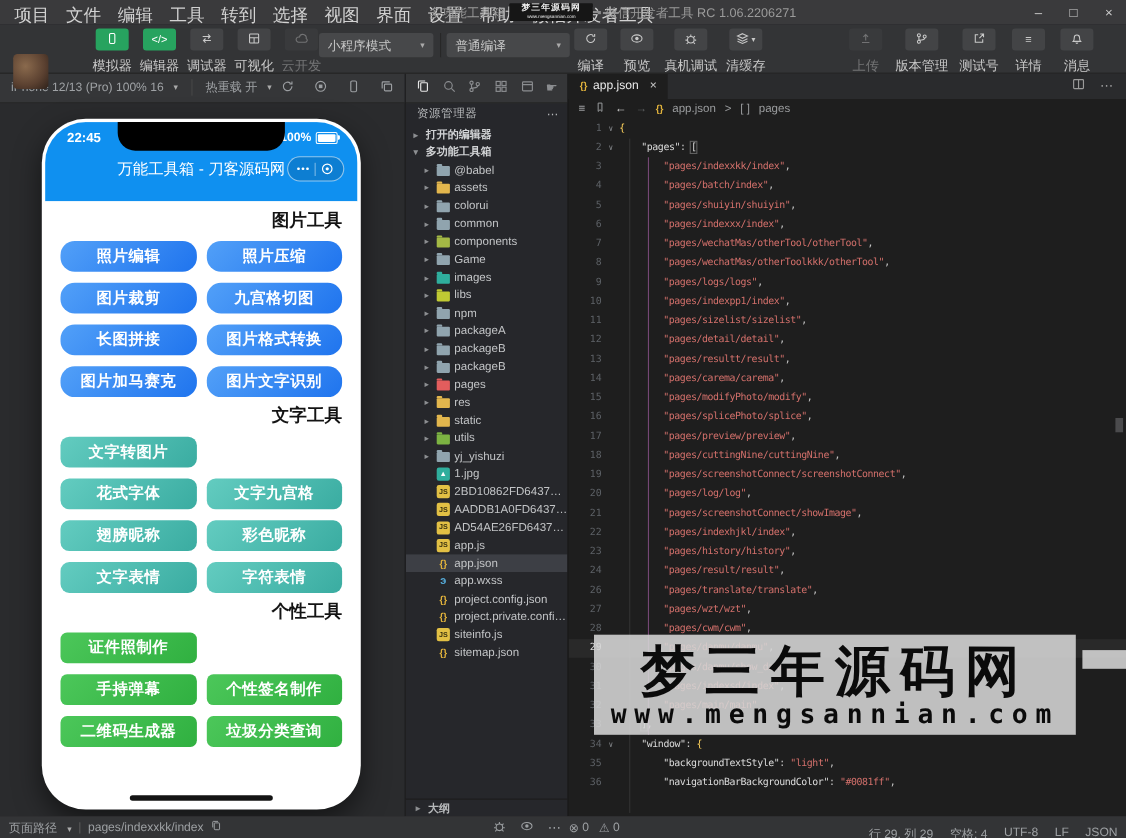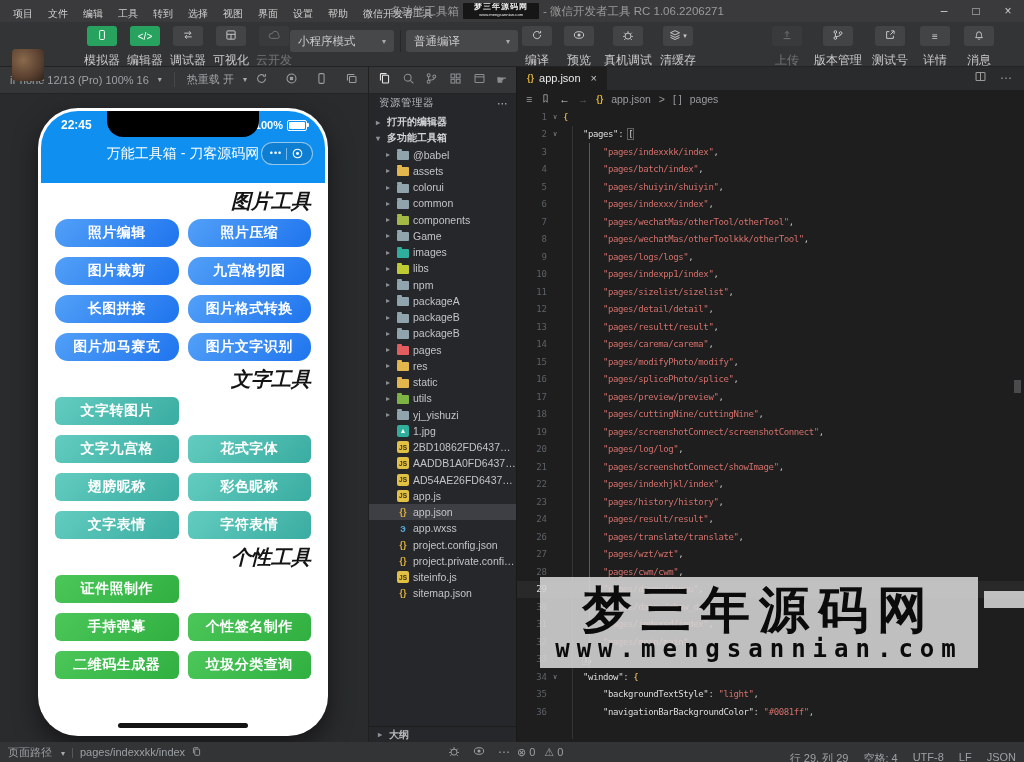--- a/index.html
+++ b/index.html
@@ -1,20 +1,20 @@
 <!DOCTYPE html>
 <html><head>
 <meta charset="utf-8">
 <style>
   html,body{margin:0;padding:0;background:#111;}
   #app{position:relative;width:1024px;height:762px;background:#1e1e1e;overflow:hidden;
        font-family:"Liberation Sans",sans-serif;-webkit-font-smoothing:antialiased;cursor:default;}
   
   .titlebar{position:absolute;top:0;left:0;right:0;height:22px;background:#3a3a3c;display:flex;align-items:center;z-index:30;}
-  .menus{display:flex;gap:9px;padding-left:10px;font-size:10px;color:#d2d2d2;margin-top:6px;}
+  .menus{display:flex;gap:9px;padding-left:10px;font-size:16px;color:#d2d2d2;margin-top:6px;}
   .menu-item{padding:0 3px;white-space:nowrap;}
   .title-c{position:absolute;left:390px;top:0;height:22px;display:flex;align-items:center;gap:4px;font-size:11.5px;color:#9b9b9b;white-space:nowrap;}
   .wm-badge{display:inline-flex;flex-direction:column;align-items:center;justify-content:center;background:#161616;color:#eee;
             width:76px;height:16px;overflow:hidden;line-height:1;border-radius:1px;}
   .wmb1{font-size:8px;font-weight:bold;letter-spacing:1px;}
   .wmb2{font-size:8px;transform:scale(.52);white-space:nowrap;}
   .winctl{position:absolute;right:0;top:0;height:22px;display:flex;}
   .wbtn{width:32px;height:22px;display:flex;align-items:center;justify-content:center;color:#cfcfcf;font-size:12px;}
   
   .toolbar{position:absolute;top:22px;left:0;right:0;height:44px;background:#333436;border-bottom:1px solid #232323;z-index:25;}
@@ -62,27 +62,27 @@
   .batt::after{content:"";position:absolute;right:-3px;top:2px;width:2px;height:4px;background:#fff;border-radius:0 1px 1px 0;}
   .prow2{position:relative;height:38px;margin-top:3px;display:flex;align-items:center;justify-content:center;
          color:#fff;font-size:14px;}
   .capsule{position:absolute;right:12px;top:7px;width:52px;height:23px;border:1px solid rgba(255,255,255,.55);
            background:rgba(0,0,0,.12);border-radius:12px;display:flex;align-items:center;justify-content:center;
            color:#fff;box-sizing:border-box;}
   .cdots{font-size:9px;letter-spacing:1px;line-height:1;}
   .cdiv{width:1px;height:12px;background:rgba(255,255,255,.45);margin:0 4px;}
   .ctarget svg{width:13px;height:13px;display:block;}
   .pcontent{position:absolute;top:72px;left:0;right:0;bottom:0;background:#fff;padding:6px 14px;box-sizing:border-box;}
-  .ptitle{font-size:20px;font-weight:bold;color:#141414;margin:9px 0 9px 1px;line-height:18px;font-style:italic;}
+  .ptitle{font-size:16px;font-weight:bold;color:#141414;margin:9px 0 9px 1px;line-height:18px;}
   .psec:first-child .ptitle{margin-top:3px;}
   .pgrid{display:grid;grid-template-columns:1fr 1fr;column-gap:9px;row-gap:10px;}
   .pbtn{height:28px;border-radius:6px;display:flex;align-items:center;justify-content:center;color:#fff;
         font-weight:bold;font-size:14px;letter-spacing:.5px;}
   .pbtn.blue{background:linear-gradient(135deg,#52a0f8,#1f74ee);border-radius:13px;}
-  .pbtn.teal{background:linear-gradient(135deg,#63ccc0,#3aaca1);}
+  .pbtn.teal{background:linear-gradient(135deg,#63ccc0,#3aaca1);border-radius:8px;}
   .pbtn.green{background:linear-gradient(135deg,#4cc75a,#30b040);}
   .homebar{position:absolute;bottom:5px;left:50%;transform:translateX(-50%);width:130px;height:5px;border-radius:3px;
            background:#141414;z-index:5;}
   
   .explorer{width:147px;flex:none;position:relative;background:#26272b;border-left:1px solid #202020;}
   .exp-strip{height:28px;background:#353638;border-bottom:1px solid #242424;display:flex;align-items:center;
              justify-content:space-between;padding:0 9px;box-sizing:border-box;color:#8b8d90;}
   .exp-strip svg{width:13px;height:13px;}
   .strip-ic{display:flex;align-items:center;font-size:12px;}
   .strip-ic.active{color:#e6e6e6;}
@@ -398,22 +398,22 @@
                     <div class="pbtn blue">图片格式转换</div>
                     <div class="pbtn blue">图片加马赛克</div>
                     <div class="pbtn blue">图片文字识别</div>
                   </div>
                 </div>
                 <div class="psec">
                   <div class="ptitle">文字工具</div>
                   <div class="pgrid">
                     <div class="pbtn teal">文字转图片</div>
                     <div class="pcell-empty"></div>
+                    <div class="pbtn teal">花式字体</div>
                     <div class="pbtn teal">文字九宫格</div>
-                    <div class="pbtn teal">花式字体</div>
                     <div class="pbtn teal">翅膀昵称</div>
                     <div class="pbtn teal">彩色昵称</div>
                     <div class="pbtn teal">文字表情</div>
                     <div class="pbtn teal">字符表情</div>
                   </div>
                 </div>
                 <div class="psec">
                   <div class="ptitle">个性工具</div>
                   <div class="pgrid">
                     <div class="pbtn green">证件照制作</div>

